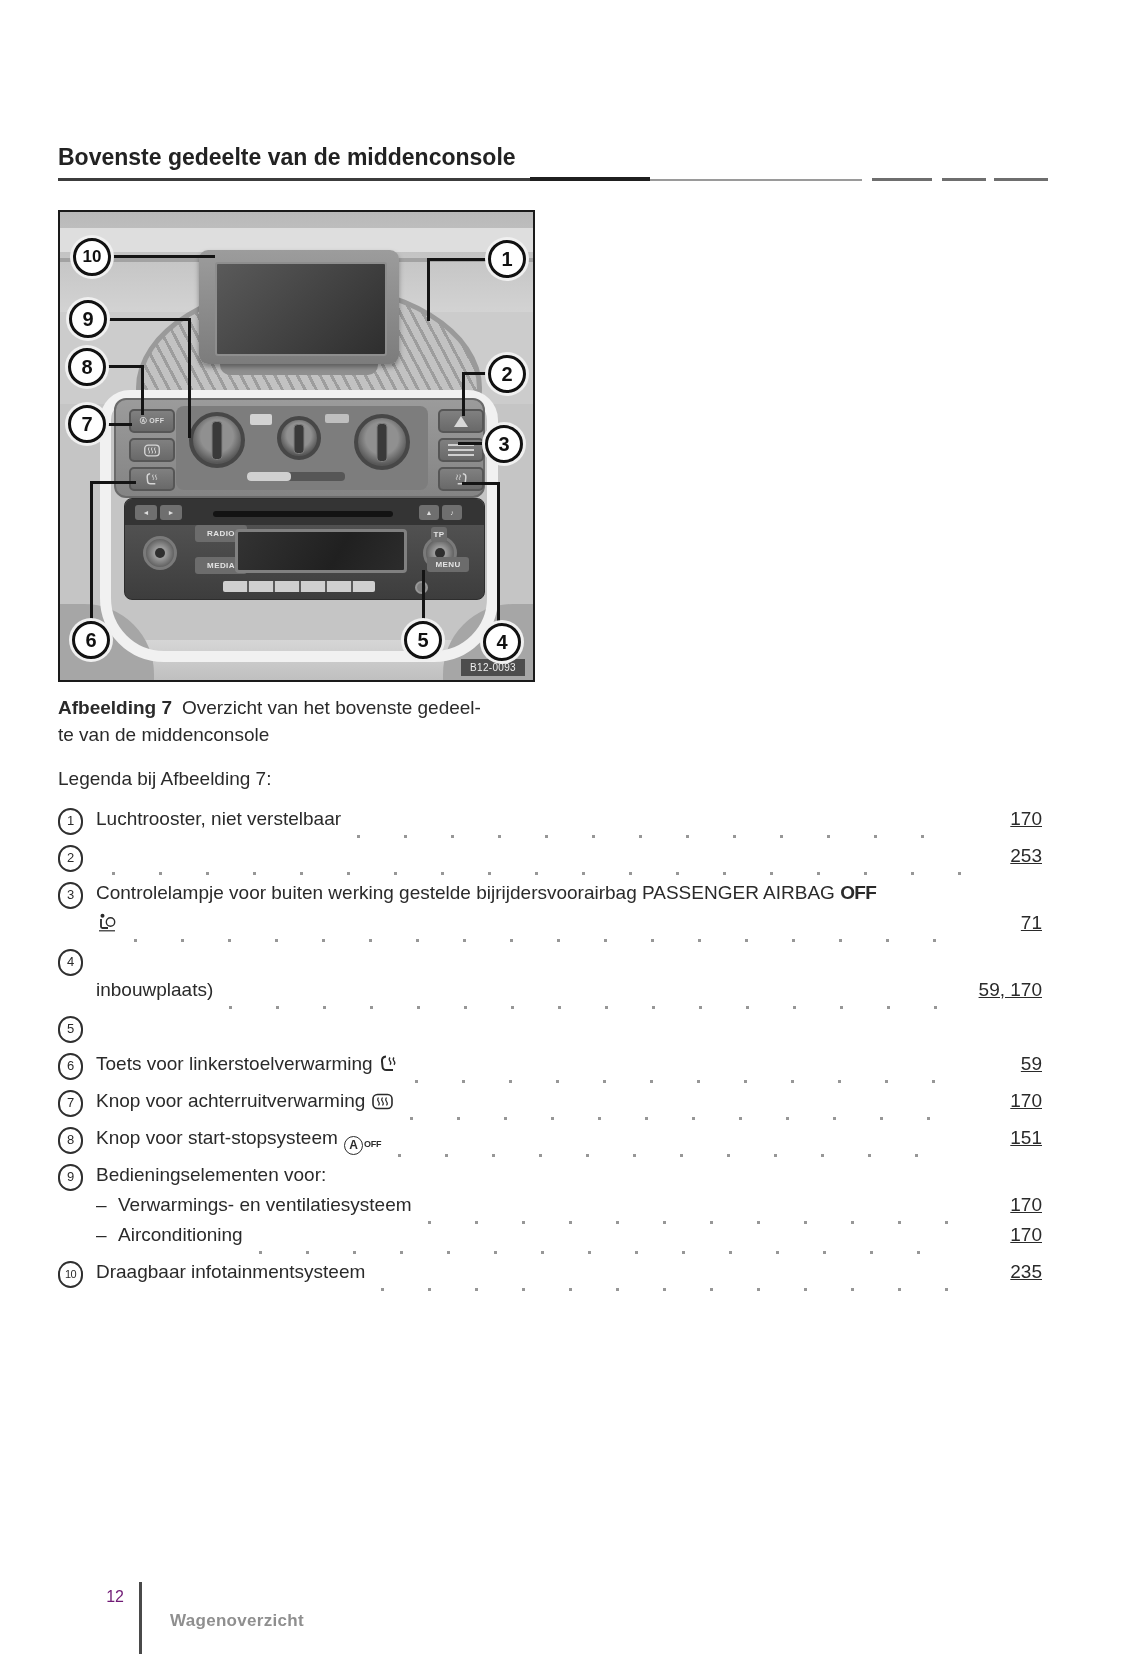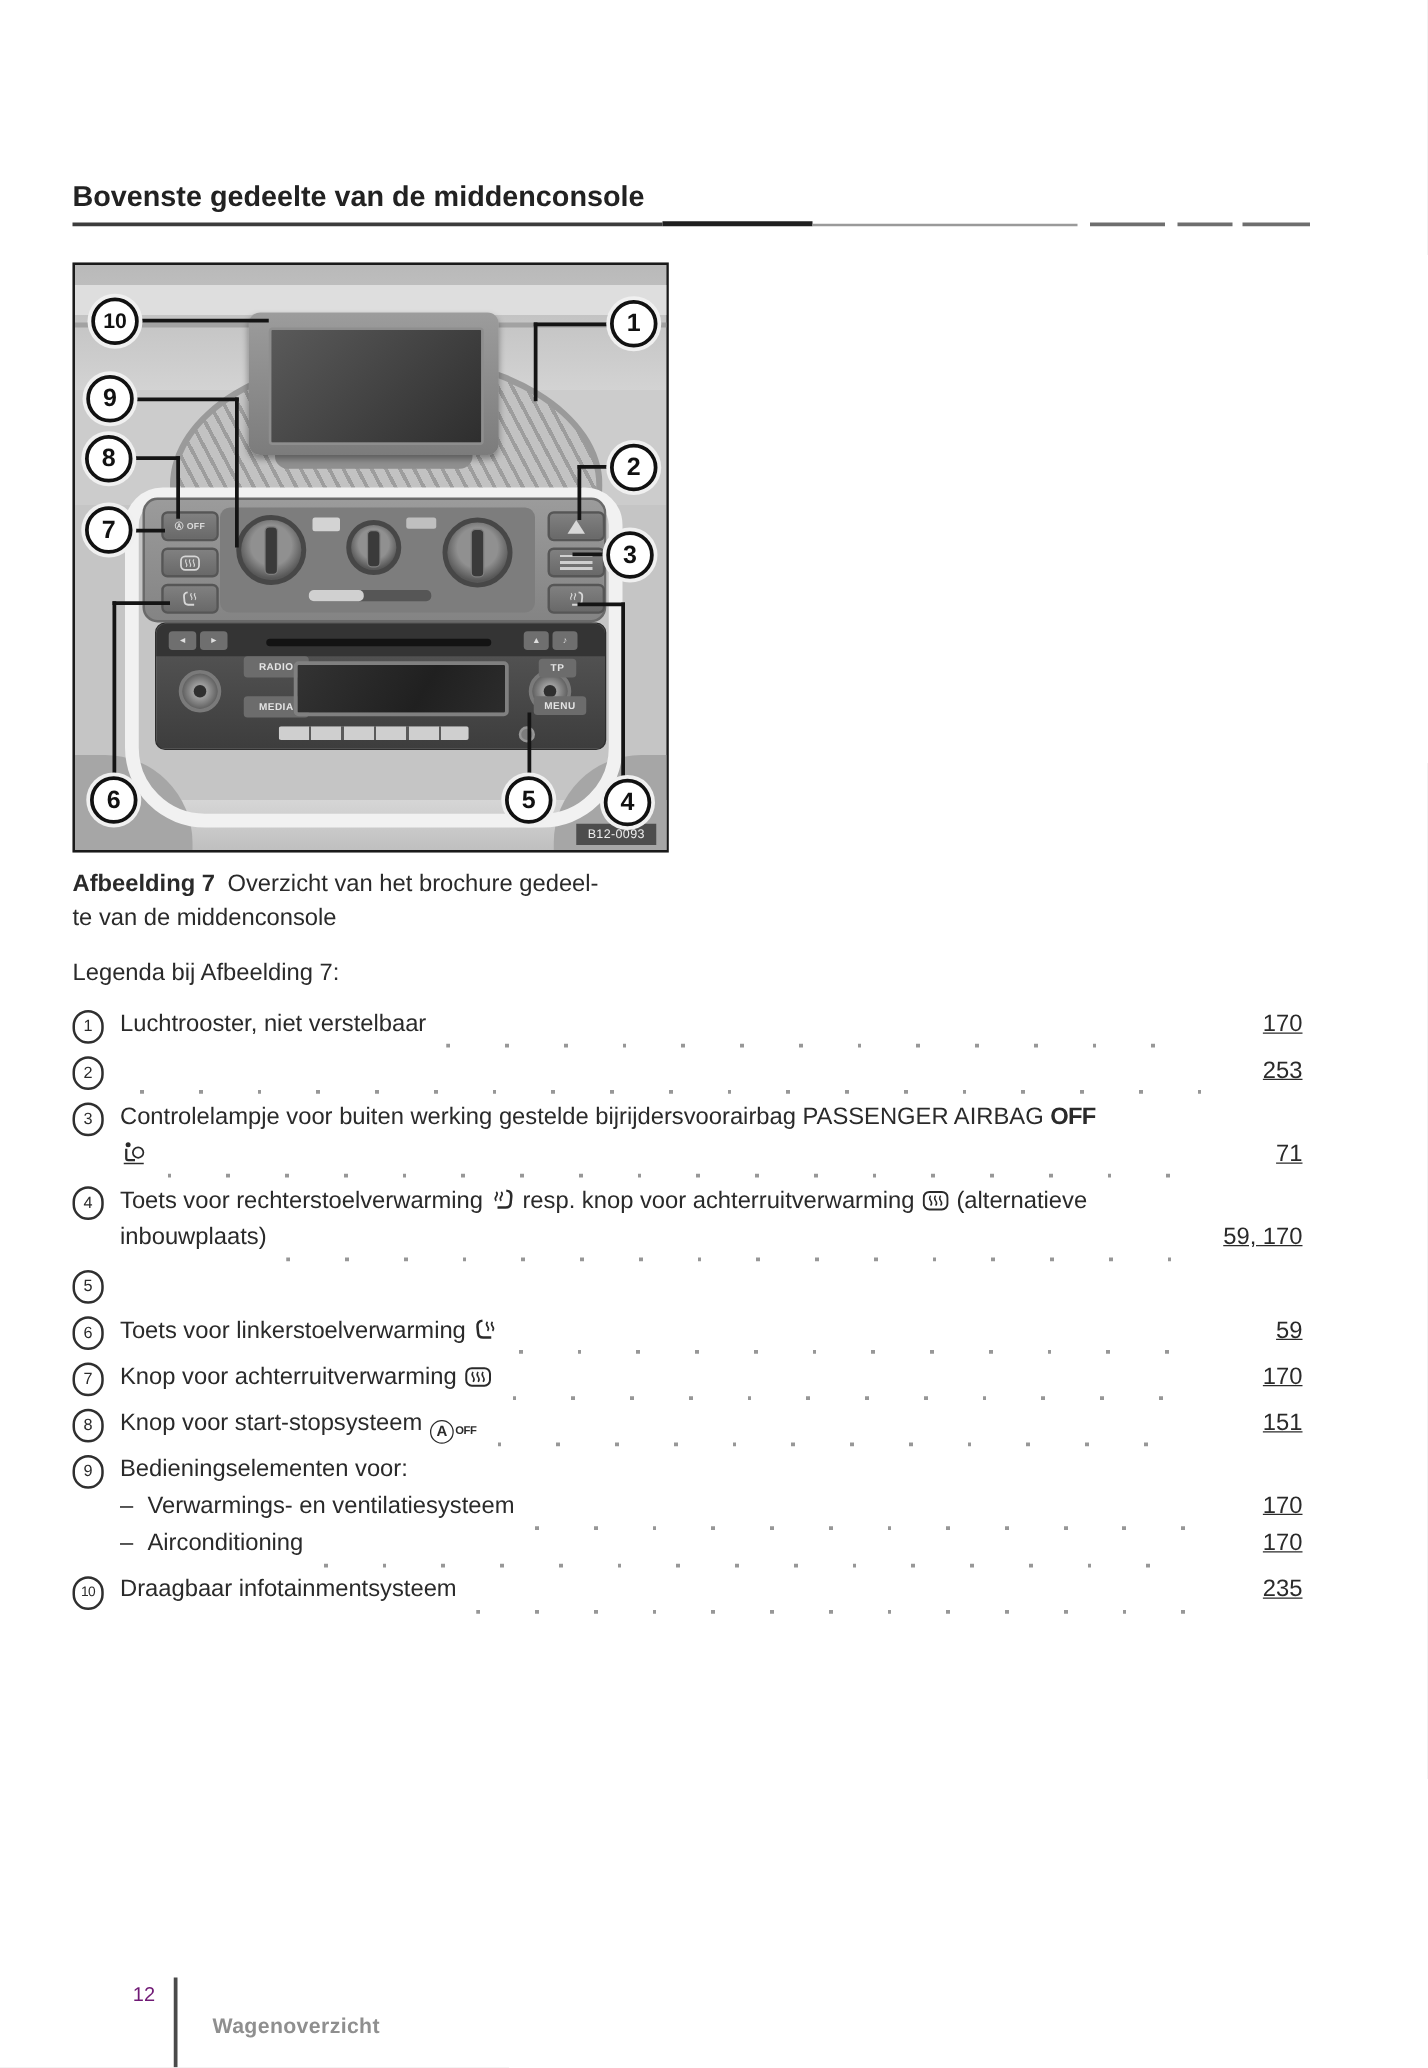--- a/index.html
+++ b/index.html
@@ -68,21 +68,21 @@
   .fr-eject{left:294px;top:6px;width:20px;} .fr-tone{left:317px;top:6px;width:20px;}
   .fr-knob{width:34px;height:34px;border-radius:50%;border:3px solid #7a7a7a;box-sizing:border-box;
            background:radial-gradient(circle,#9a9a9a 0 30%,#5c5c5c 75%);}
   .fr-knob::after{content:"";position:absolute;left:50%;top:50%;width:10px;height:10px;border-radius:50%;
            transform:translate(-50%,-50%);background:#2f2f2f;}
   .fr-kl{left:18px;top:37px;} .fr-kr{left:298px;top:37px;}
   .fr-btn{background:#6c6c6c;border-radius:3px;color:#e4e4e4;font-size:8px;font-weight:bold;
           display:flex;align-items:center;justify-content:center;letter-spacing:.4px;}
   .fr-radio{left:70px;top:26px;width:52px;height:17px;}
   .fr-media{left:70px;top:58px;width:52px;height:17px;}
-  .fr-tp{left:306px;top:28px;width:30px;height:15px;}
+  .fr-tp{left:306px;top:28px;width:16px;height:15px;}
   .fr-menu{left:302px;top:58px;width:42px;height:15px;}
   .fr-disp{left:110px;top:30px;width:172px;height:44px;background:linear-gradient(120deg,#333,#202020 60%,#2c2c2c);
            border:3px solid #808080;border-radius:4px;box-sizing:border-box;}
   .fr-presets{left:98px;top:82px;width:152px;height:11px;background:#cfcfcf;border-radius:2px;
            background-image:repeating-linear-gradient(90deg,transparent 0 24px,#5a5a5a 24px 26px);}
   .fr-dot{left:290px;top:82px;width:13px;height:13px;border-radius:50%;background:#7d7d7d;border:2px solid #979797;box-sizing:border-box;}
   .f-code{right:8px;bottom:4px;width:64px;height:17px;background:#4d4d4d;color:#ededed;
           font-size:10px;display:flex;align-items:center;justify-content:center;letter-spacing:.3px;}
   .lead{background:#141414;}
   .callout{width:38px;height:38px;border-radius:50%;background:#ffffff;border:3px solid #111;
@@ -234,21 +234,21 @@
     <div class="callout co-8">8</div>
     <div class="callout co-7">7</div>
     <div class="callout co-6">6</div>
     <div class="callout co-2">2</div>
     <div class="callout co-3">3</div>
     <div class="callout co-5">5</div>
     <div class="callout co-4">4</div>
   </div>
 
   <div class="abs" id="caption">
-    <b>Afbeelding 7</b><span>Overzicht van het brochure gedeel-</span><br>
+    <b>Afbeelding 7</b><span>Overzicht van het bovenste gedeel-</span><br>
     <span>te van de middenconsole</span>
   </div>
 
   <div class="abs" id="legend-intro">Legenda bij Afbeelding 7:</div>
   <div class="abs" id="legend">
       <div class="legend-item">
         <div class="legend-line">
           <span class="badge-col"><span class="circle-num">1</span></span>
           <span class="line-text"><span>Luchtrooster, niet verstelbaar</span></span>
           <span class="leader"></span>
@@ -275,27 +275,20 @@
                 <circle cx="13.5" cy="10" r="4.2" fill="none" stroke="#2b2b2b" stroke-width="1.4"></circle>
                 <path d="M2 18.8 H18" stroke="#2b2b2b" stroke-width="1.2"></path>
               </svg></span></span>
           <span class="leader"></span>
           <span class="page-num">71</span>
         </div>
       </div>
       <div class="legend-item">
         <div class="legend-line">
           <span class="badge-col"><span class="circle-num">4</span></span>
-          <span class="line-text"><span>Toets voor rechterstoelverwarming </span><span class="inl-icon"><svg width="19" height="19" viewBox="0 0 19 19">
-                <path d="M12 2.5 q4.5 .5 4 5 l-.5 5 q-.3 3.5 -4 3.5 H5" fill="none" stroke="#2b2b2b" stroke-width="2"></path>
-                <path d="M4 3.5 q1.6 1.8 0 3.6 q-1.6 1.8 0 3.6 M8 3.5 q1.6 1.8 0 3.6 q-1.6 1.8 0 3.6" fill="none" stroke="#2b2b2b" stroke-width="1.3"></path>
-              </svg></span><span> resp. knop voor achterruitverwarming </span><span class="inl-icon"><svg width="21" height="17" viewBox="0 0 21 17">
-                <rect x="1" y="1.5" width="19" height="14" rx="4.5" fill="none" stroke="#2b2b2b" stroke-width="1.6"></rect>
-                <path d="M6.5 4.5 q-1.6 2 0 4 q1.6 2 0 4 M10.5 4.5 q-1.6 2 0 4 q1.6 2 0 4 M14.5 4.5 q-1.6 2 0 4 q1.6 2 0 4" fill="none" stroke="#2b2b2b" stroke-width="1.2"></path>
-              </svg></span><span> (alternatieve</span></span>
         </div>
         <div class="legend-line">
           <span class="badge-col"></span>
           <span class="line-text"><span>inbouwplaats)</span></span>
           <span class="leader"></span>
           <span class="page-num">59, 170</span>
         </div>
       </div>
       <div class="legend-item">
         <div class="legend-line">

